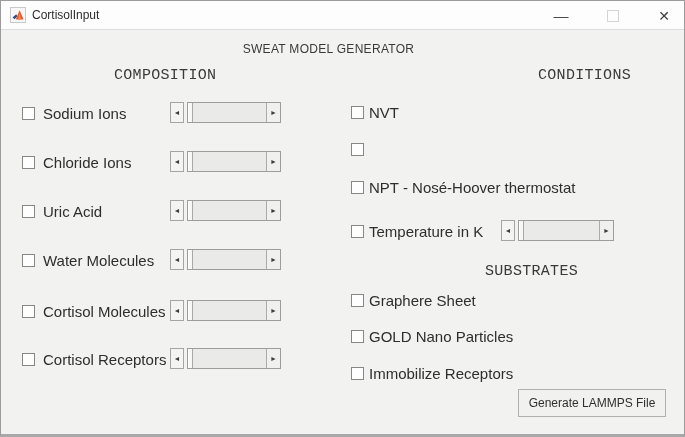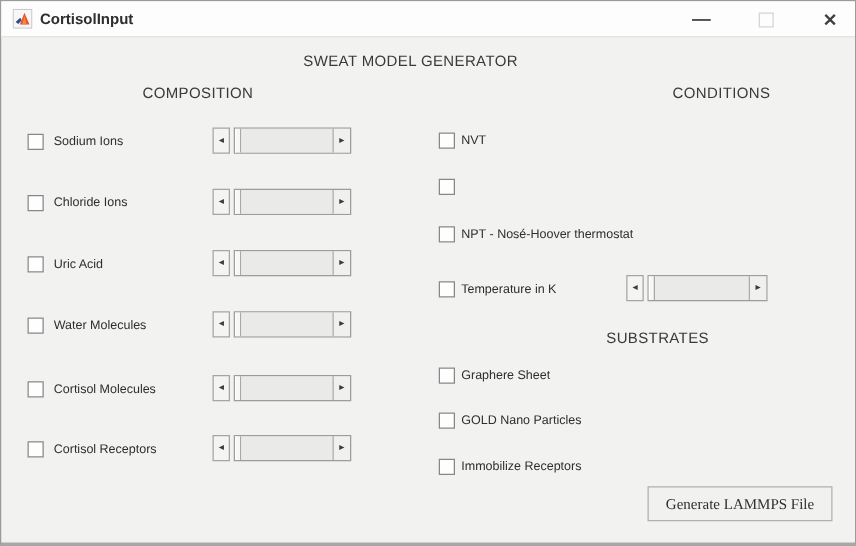--- a/index.html
+++ b/index.html
@@ -4,58 +4,58 @@
 <style>
   html,body{margin:0;padding:0;background:#ffffff;font-family:"Liberation Sans",sans-serif;}
   *{box-sizing:border-box;}
   .window{
     position:relative;width:685px;height:437px;background:#f2f2f1;
     border:1px solid #9b9b9b;border-bottom:3px solid #a8a8a8;overflow:hidden;
   }
   
   .titlebar{
     position:absolute;left:0;top:0;right:0;height:29px;background:#fdfdfd;
-    border-bottom:1px solid #dddddd;display:flex;align-items:center;font-weight:bold;
+    border-bottom:1px solid #dddddd;display:flex;align-items:center;
   }
   .app-icon{width:16px;height:16px;margin-left:9px;display:inline-block;}
   .title-text{margin-left:6px;font-size:12px;color:#2e2e2e;}
   .win-btn{position:absolute;top:0;height:29px;display:flex;align-items:center;justify-content:center;color:#4a4a4a;}
   .btn-min{left:541px;width:38px;font-size:15px;}
   .btn-max{left:593px;width:38px;}
   .btn-max .sq{width:12px;height:12px;border:1px solid #d4d4d4;background:transparent;}
   .btn-close{left:643px;width:40px;font-size:14px;color:#3f3f3f;}
   
   .gen-title{position:absolute;top:41px;left:0;right:28px;text-align:center;font-size:12px;color:#3a3a3a;letter-spacing:.3px;}
-  .sec-label{position:absolute;font-size:12px;color:#3a3a3a;letter-spacing:.3px;}
+  .sec-label{position:absolute;font-size:15px;color:#3a3a3a;letter-spacing:.3px;font-family:Liberation Mono, monospace;}
   .lbl-comp{left:113px;top:66px;}
   .lbl-cond{left:497px;top:66px;margin-left:40px;}
   .lbl-subs{left:484px;top:262px;}
   
   .row{position:absolute;height:22px;display:flex;align-items:center;}
   .comp-row{left:21px;width:270px;}
   .cond-row{left:350px;width:320px;}
   .cb{width:13px;height:13px;border:1px solid #878787;background:#fefefe;flex:0 0 auto;}
-  .lbl{margin-left:8px;font-size:10px;color:#2e2e2e;white-space:nowrap;}
+  .lbl{margin-left:8px;font-size:15px;color:#2e2e2e;white-space:nowrap;}
   .cond-row .lbl{margin-left:5px;}
   
   .slider{position:absolute;top:0;height:21px;display:flex;align-items:stretch;}
   .sl-comp{left:148px;width:111px;}
   .sl-temp{left:150px;width:113px;}
   .sl-btn{width:14px;background:#f4f4f3;border:1px solid #a5a5a5;display:flex;align-items:center;justify-content:center;flex:0 0 auto;}
   .sl-btn .arr{font-size:7px;color:#3c3c3c;line-height:1;}
   .sl-left{margin-right:3px;}
   .sl-group{flex:1;display:flex;border:1px solid #9d9d9d;background:#eaeae9;box-shadow:inset 0 1px 0 #c9c9c8;}
   .sl-thumb{width:5px;background:#f7f7f6;border-right:1px solid #a8a8a8;box-shadow:inset 1px 0 0 #ffffff;flex:0 0 auto;}
   .sl-track{flex:1;background:#eaeae9;}
   .sl-group .sl-btn{border:none;border-left:1px solid #ababab;background:#f0f0ef;}
   
   .gen-btn{
     position:absolute;left:517px;top:388px;width:148px;height:28px;
     background:#f1f1f0;border:1px solid #b0b0b0;color:#2f2f2f;font-size:12px;
-    font-family:Liberation Serif, serif;display:flex;align-items:center;justify-content:center;cursor:default;
+    font-family:Liberation Sans, sans-serif;display:flex;align-items:center;justify-content:center;cursor:default;
   }
 </style>
 </head>
 <body>
 
 <div class="window">
 
   <div class="titlebar">
     <span class="app-icon">
       <svg width="16" height="16" viewBox="0 0 16 16">

